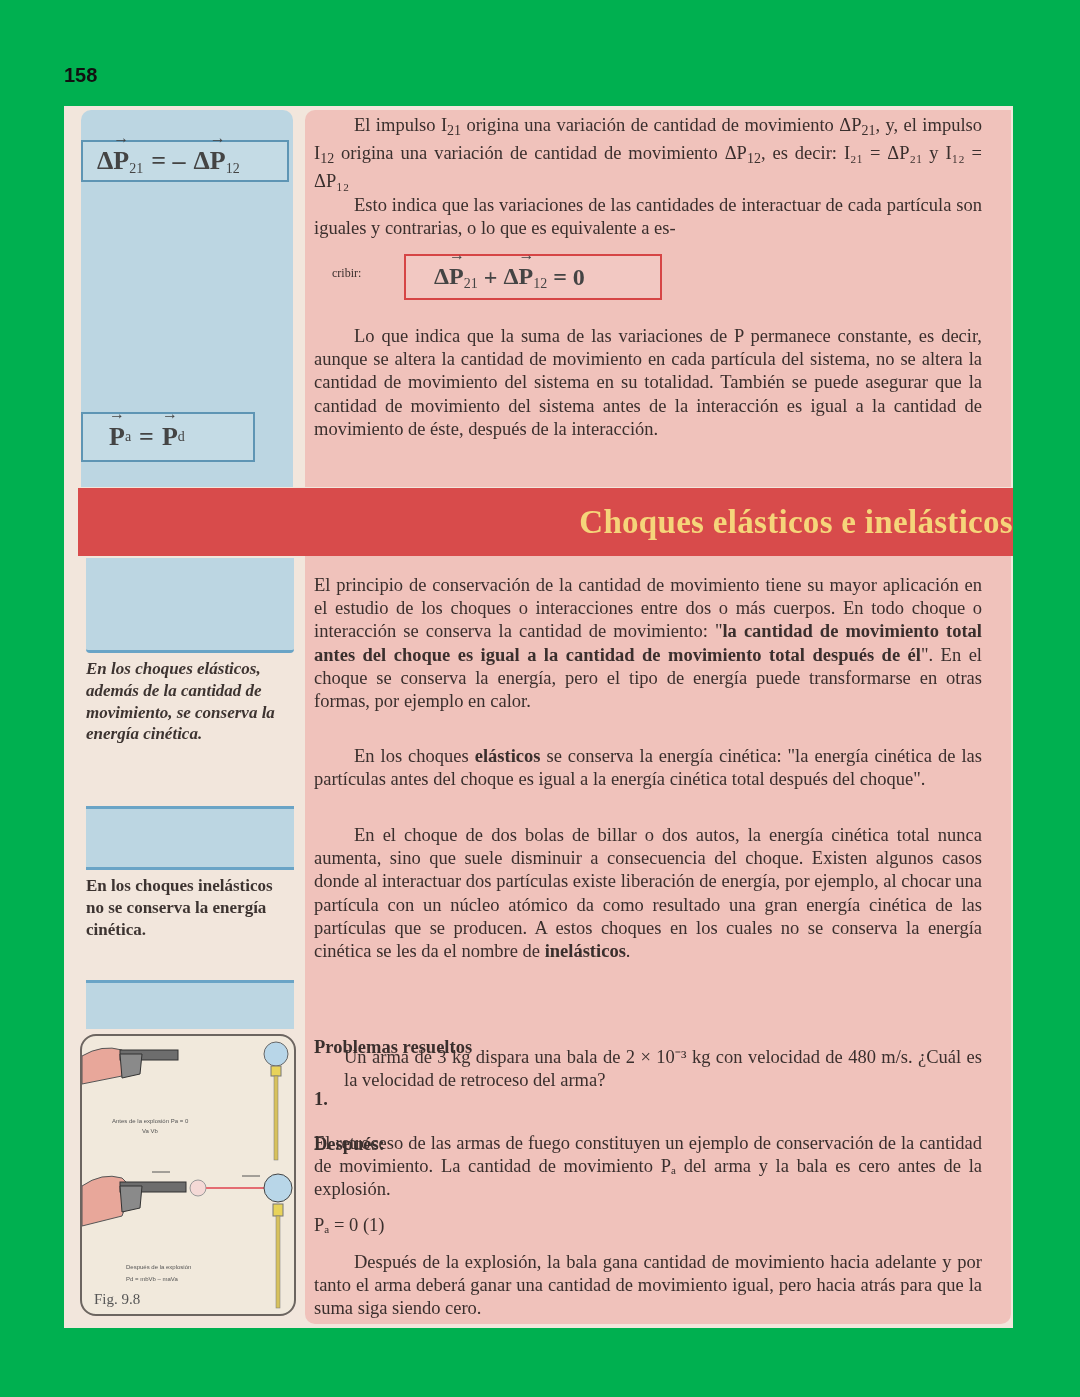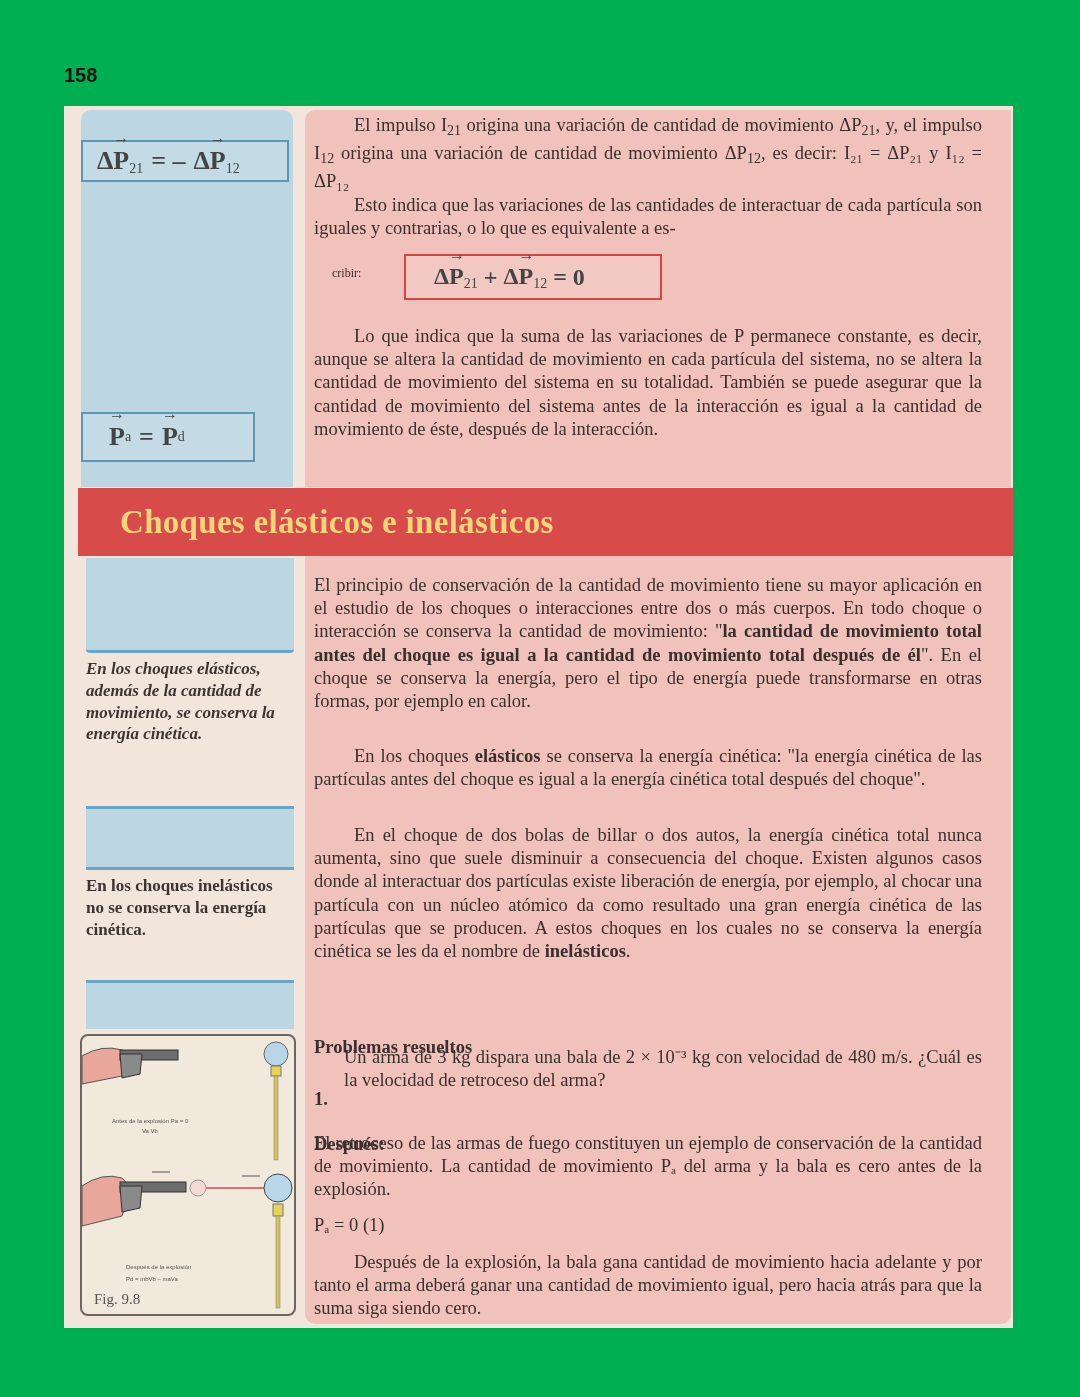--- a/index.html
+++ b/index.html
@@ -53,38 +53,38 @@
   }
   sub { font-size:14px; font-weight:normal; vertical-align:-4px; }
   .red-box {
     position:absolute; left:340px; top:148px; width:258px; height:46px;
     border:2px solid #d64545; background:#f2c8c2;
     display:flex; align-items:center; padding-left:28px; box-sizing:border-box;
     font-weight:bold; font-size:24px; color:#444;
   }
   .banner {
     position:absolute; left:14px; top:382px; width:935px; height:68px;
-    background:#d84b4b; display:flex; align-items:center; padding-left:42px; box-sizing:border-box;
+    background:#d84b4b; display:flex; align-items:center; padding-left:42px; box-sizing:border-box;justify-content:flex-end;
   }
   .banner-title {
     font-weight:bold; font-size:33px; color:#f5d57a; letter-spacing:0.3px;
   }
   .text {
     position:absolute; left:250px; width:668px; font-size:18.5px; line-height:23.2px; text-align:justify;font-family:Liberation Serif, serif;
   }
   .indent { text-indent:40px; }
   .b { font-weight:bold;margin-top:42px; }
   .side-note {
     position:absolute; left:22px; width:200px; font-weight:bold; font-size:17px; line-height:21.8px; color:#3d3431;
   }
   .cribir { position:absolute; left:268px; top:160px; font-size:12px; }
   .heading { font-weight:bold;margin-top:24px; }
   .figure {
     position:absolute; left:16px; top:928px; width:212px; height:278px;
-    border:2px solid #6c6560; border-radius:8px; background:#f1e9dc; overflow:hidden;
+    border:2px solid #6c6560; border-radius:16px; background:#f1e9dc; overflow:hidden;
   }
   .fig-caption { position:absolute; left:12px; bottom:6px; font-size:15px; color:#555; }
   .fig-label { position:absolute; font-family:"Liberation Sans", sans-serif; font-size:6px; color:#555; }
 </style>
 </head>
 <body>
 
 <div class="page-num">158</div>
 
 <div class="page">

